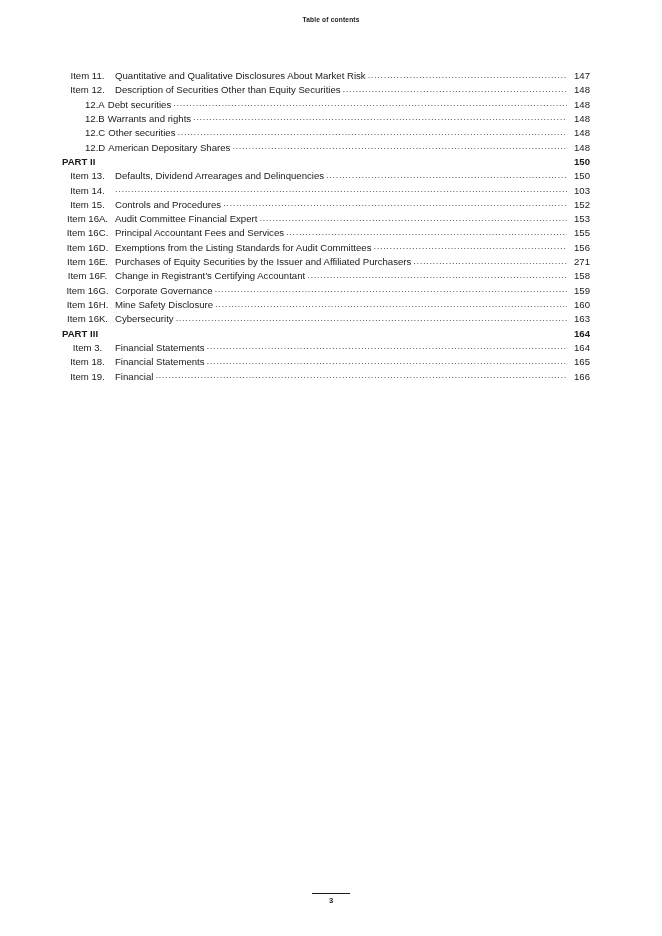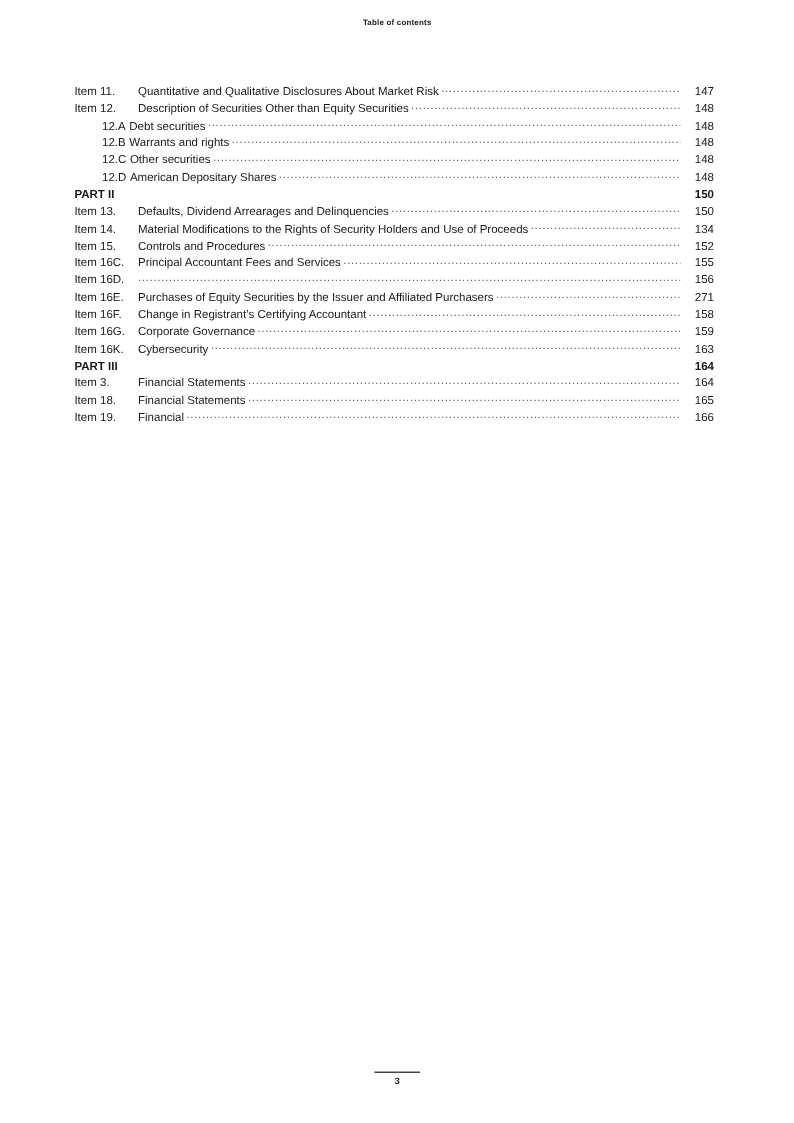--- a/index.html
+++ b/index.html
@@ -52,20 +52,21 @@
     font-size: 9.6px;
     color: #1a1a1a;
     white-space: nowrap;
   }
 
   
   .label {
     flex: 0 0 auto;
     min-width: 51px;
     padding-right: 2px;
+    text-align: center;
   }
 
   
   .toc-row.sub .label {
     min-width: 0;
     padding-left: 23px;
     padding-right: 3px;
   }
 
   
@@ -93,21 +94,21 @@
     font-size: 9.6px;
     letter-spacing: 0.55px;
     color: #5a5a5a;
     white-space: nowrap;
   }
 
   
   .pageno {
     flex: 0 0 auto;
     width: 26px;
-    text-align: right;
+    text-align: center;
   }
 
   
   .toc-row.part {
     font-weight: bold;
   }
   .toc-row.part .label {
     min-width: 0;
   }
   .toc-row.part .leader::before {
@@ -189,58 +190,70 @@
         <span class="pageno">150</span>
       </div>
       <div class="toc-row">
         <span class="label">Item 13.</span>
         <span class="title">Defaults, Dividend Arrearages and Delinquencies</span>
         <span class="leader"></span>
         <span class="pageno">150</span>
       </div>
       <div class="toc-row">
         <span class="label">Item 14.</span>
-        <span class="title">Material Modifications to the Rights of Security Holders and Use of Proceeds</span>
-        <span class="leader"></span>
-        <span class="pageno">134</span>
+        <span class="leader"></span>
+        <span class="pageno">103</span>
       </div>
       <div class="toc-row">
         <span class="label">Item 15.</span>
         <span class="title">Controls and Procedures</span>
         <span class="leader"></span>
         <span class="pageno">152</span>
       </div>
       <div class="toc-row">
+        <span class="label">Item 16A.</span>
+        <span class="title">Audit Committee Financial Expert</span>
+        <span class="leader"></span>
+        <span class="pageno">153</span>
+      </div>
+      <div class="toc-row">
         <span class="label">Item 16C.</span>
         <span class="title">Principal Accountant Fees and Services</span>
         <span class="leader"></span>
         <span class="pageno">155</span>
       </div>
       <div class="toc-row">
         <span class="label">Item 16D.</span>
+        <span class="title">Exemptions from the Listing Standards for Audit Committees</span>
         <span class="leader"></span>
         <span class="pageno">156</span>
       </div>
       <div class="toc-row">
         <span class="label">Item 16E.</span>
         <span class="title">Purchases of Equity Securities by the Issuer and Affiliated Purchasers</span>
         <span class="leader"></span>
         <span class="pageno">271</span>
       </div>
       <div class="toc-row">
         <span class="label">Item 16F.</span>
         <span class="title">Change in Registrant’s Certifying Accountant</span>
         <span class="leader"></span>
         <span class="pageno">158</span>
       </div>
       <div class="toc-row">
         <span class="label">Item 16G.</span>
         <span class="title">Corporate Governance</span>
         <span class="leader"></span>
         <span class="pageno">159</span>
+      </div>
+      <div class="toc-row">
+        <span class="label">Item 16H.</span>
+        <span class="title">Mine Safety Disclosure</span>
+        <span class="leader"></span>
+        <span class="pageno">160</span>
       </div>
       <div class="toc-row">
         <span class="label">Item 16K.</span>
         <span class="title">Cybersecurity</span>
         <span class="leader"></span>
         <span class="pageno">163</span>
       </div>
       <div class="toc-row part">
         <span class="label">PART III</span>
         <span class="title"></span>

